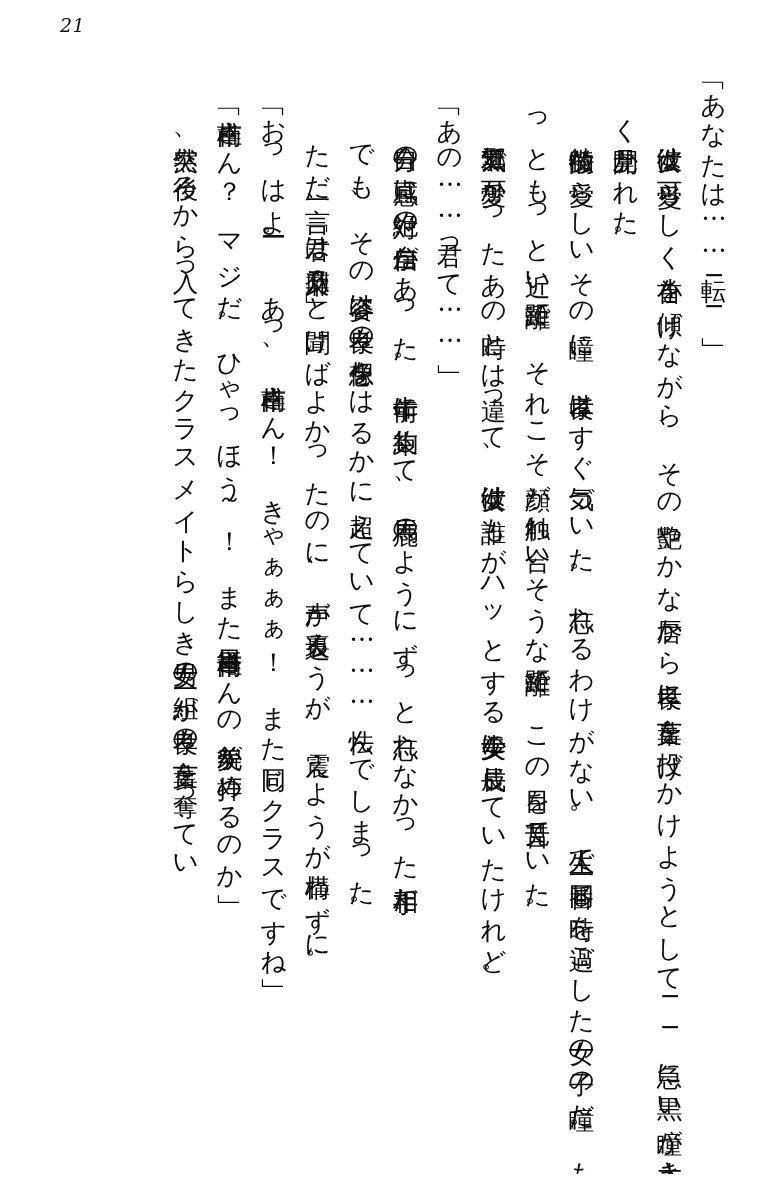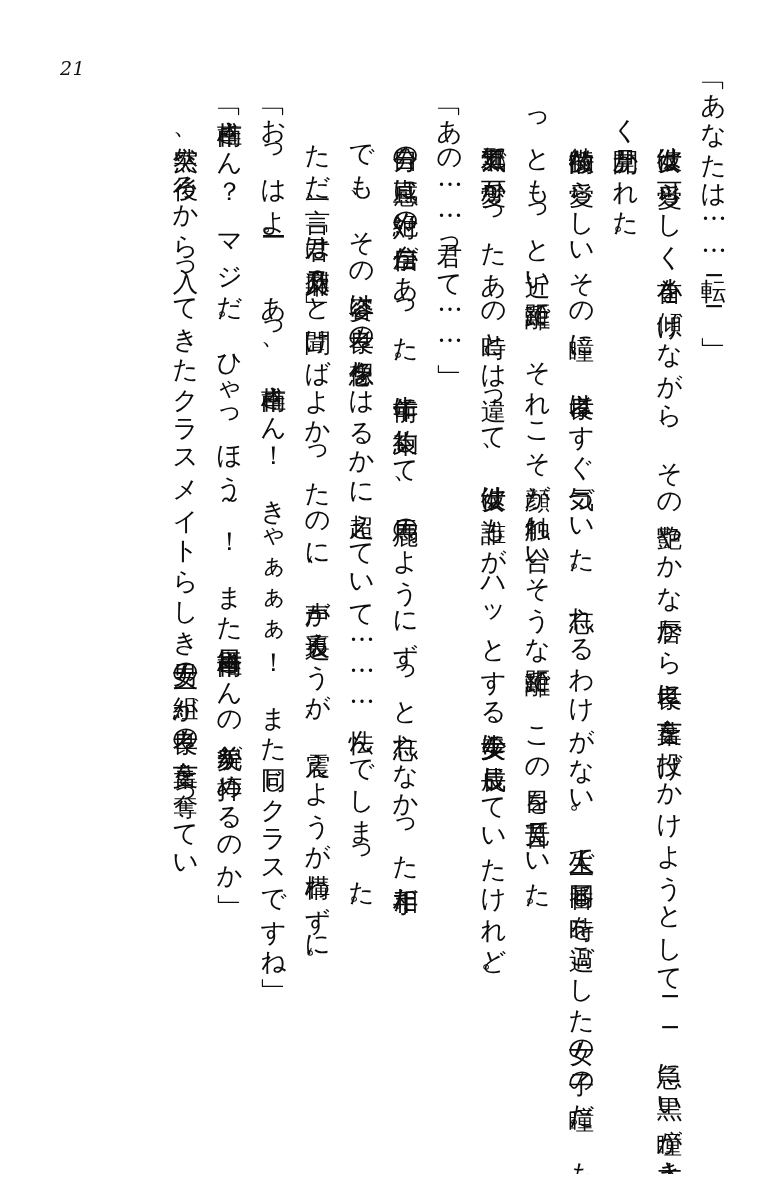--- a/index.html
+++ b/index.html
@@ -23,21 +23,20 @@
   }
   .page-number {
     position: absolute;
     top: 14px;
     left: 60px;
     font-size: 19px;
     font-style: italic;
     font-family: "DejaVu Serif", "Liberation Serif", serif;
     color: #111111;
     letter-spacing: 0.5px;
-    margin-top: 43px;
   }
   .text-block {
     position: absolute;
     top: 74px;
     left: 36px;
     width: 700px;
     height: 1100px;
     writing-mode: vertical-rl;
     text-orientation: upright;
     direction: ltr;

